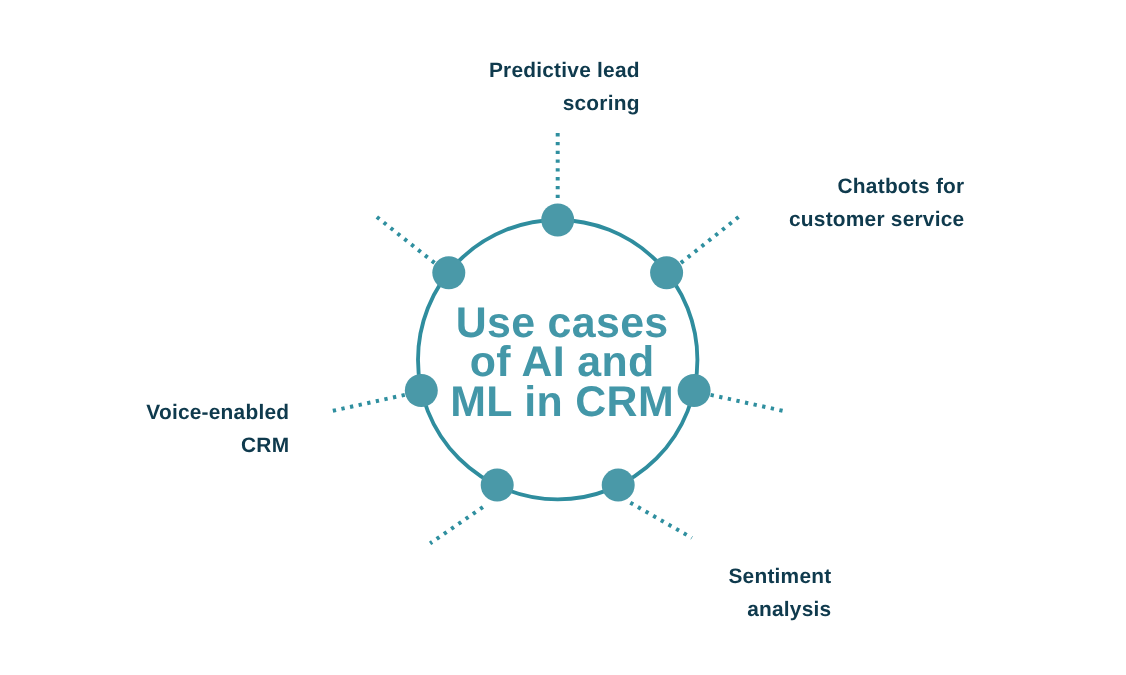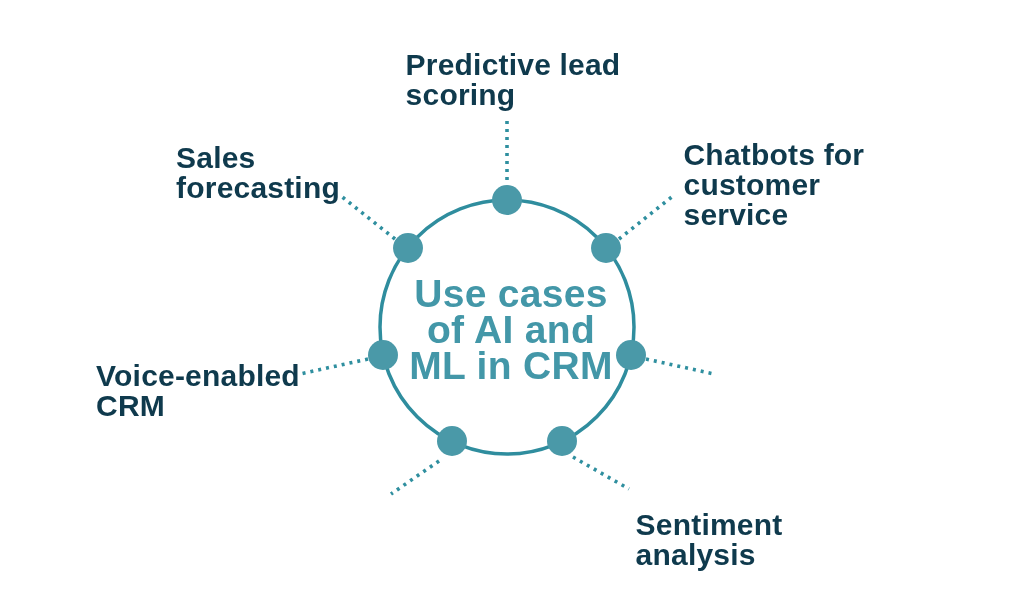--- a/index.html
+++ b/index.html
@@ -34,24 +34,24 @@
   .connector {
     stroke: #2f8f9f;
     stroke-width: 3.6;
     stroke-dasharray: 3 5;
     stroke-linecap: butt;
     fill: none;
   }
   .node-label {
     position: absolute;
     transform: translate(-50%, -50%);
-    text-align: left;
+    text-align: right;
     white-space: pre-line;
     font-weight: 700;
-    font-size: 30px;
+    font-size: 19px;
     line-height: 30px;
     color: #0f3a4d;
     letter-spacing: 0.2px;
   }
   .center-caption {
     position: absolute;
     transform: translate(-50%, -50%);
     text-align: center;
     white-space: pre-line;
     font-weight: 700;
@@ -107,16 +107,14 @@
 customer service</div>
 
 
   <div class="node-label pos-sentiment">Sentiment
 analysis</div>
 
 
   <div class="node-label pos-voice">Voice-enabled
 CRM</div>
 
-  <div class="node-label pos-sales">Sales
-forecasting</div>
 
 </div>
 
 </body></html>

